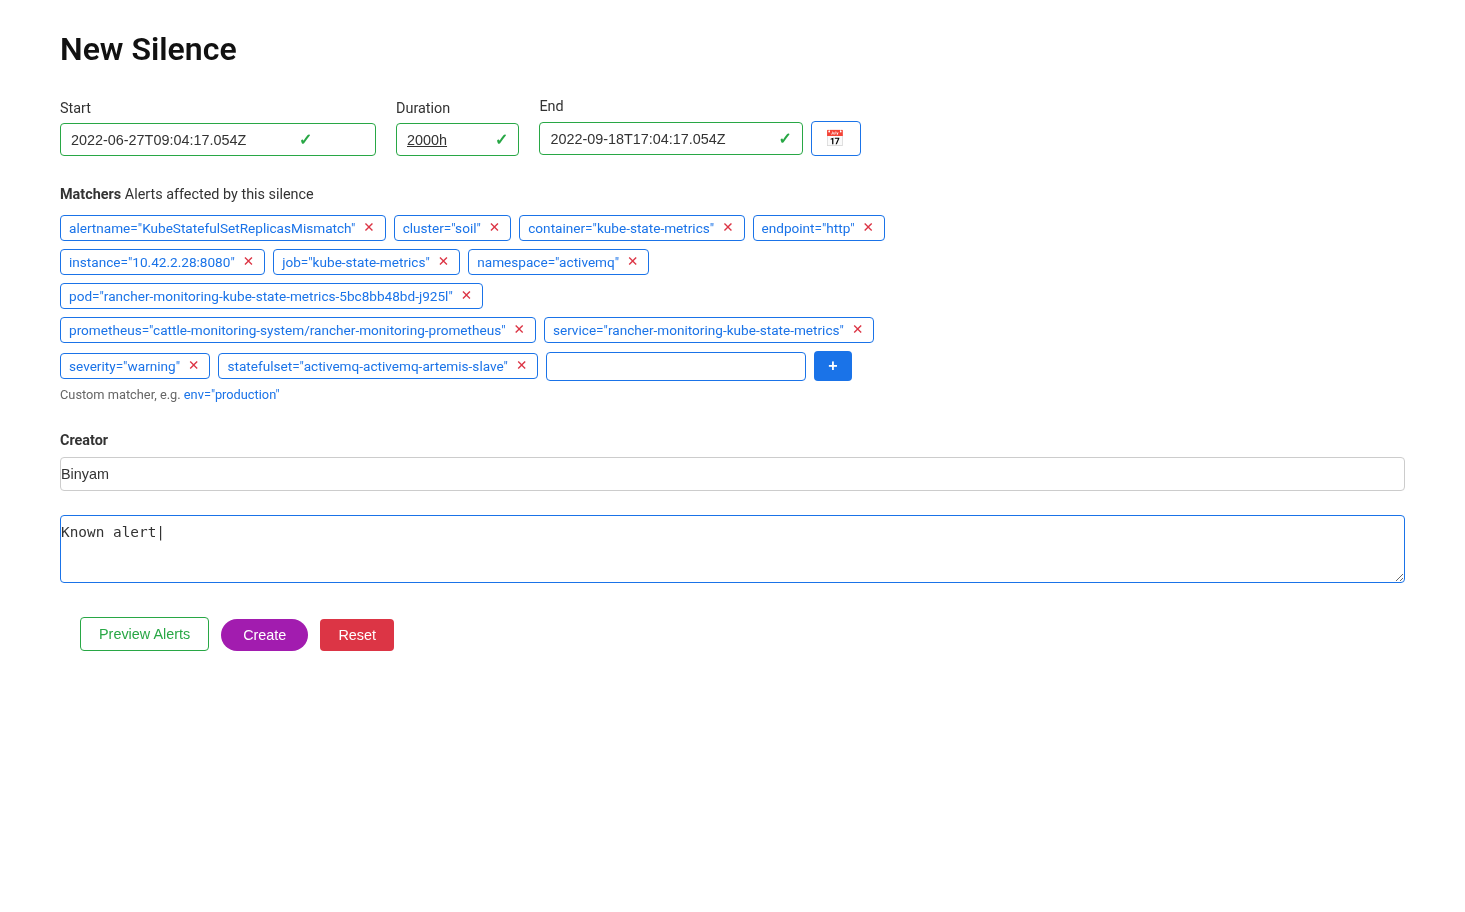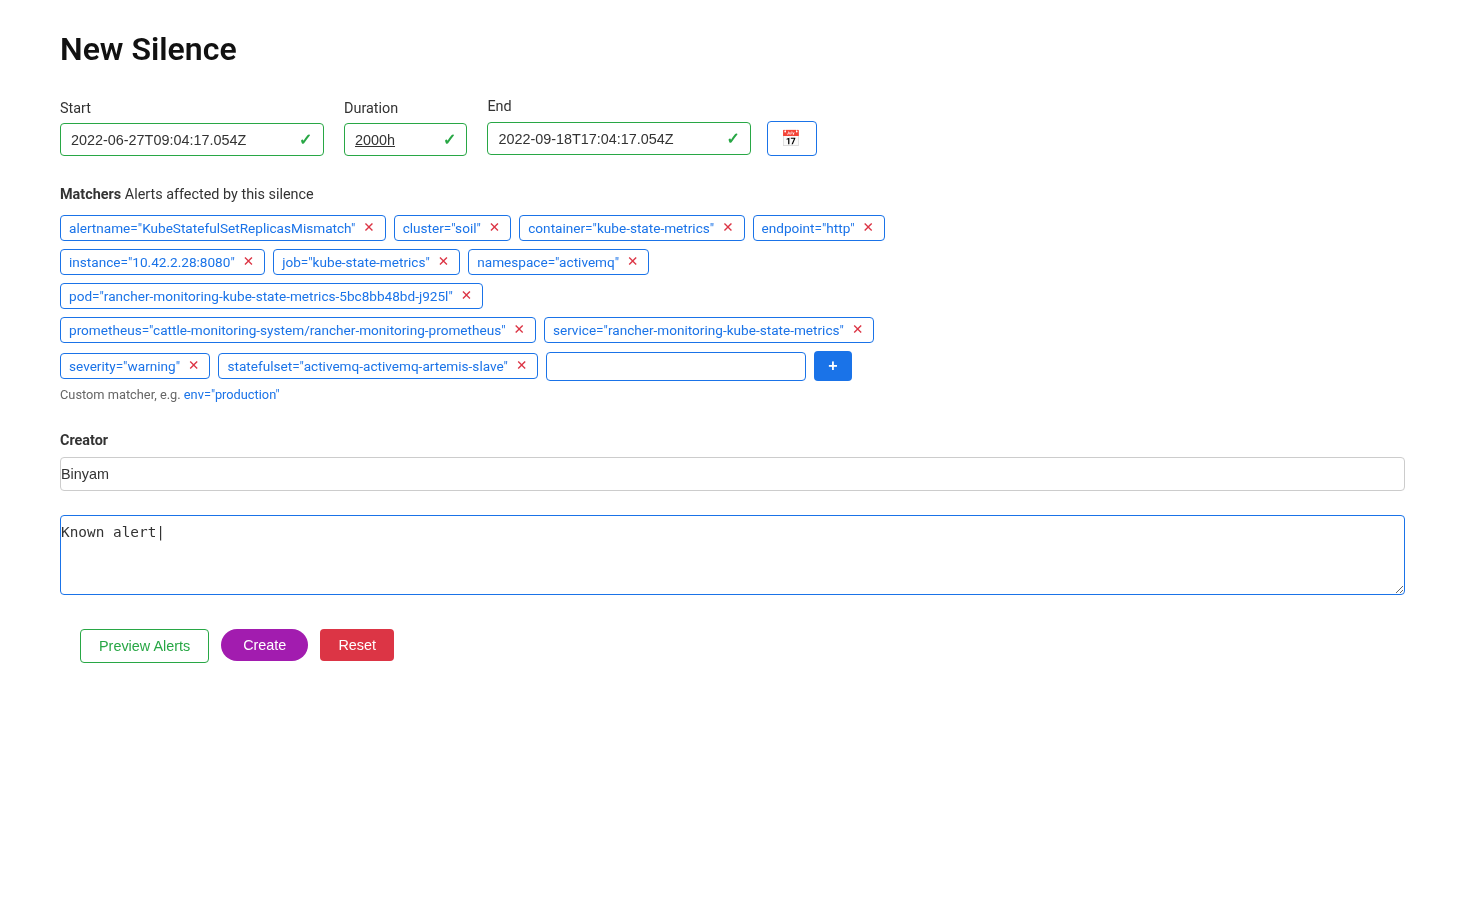--- a/index.html
+++ b/index.html
@@ -130,28 +130,28 @@
     .creator-input, .comment-textarea {
       width: 100%;
       border: 1.5px solid #ccc;
       border-radius: 4px;
       padding: 8px 0;
       font-size: 0.9rem;
       outline: none;
       color: #333;
     }
     .comment-textarea {
-      height: 80px;
+      height: 68px;
       resize: vertical;
       border-color: #1a73e8;
     }
     .actions-row {
       display: flex;
       gap: 12px;
-      align-items: flex-start;
+      align-items: flex-end;
       margin-top: 30px;
       padding-left: 20px;
     }
     .btn-preview {
       border: 1.5px solid #28a745;
       color: #28a745;
       background: #fff;
       border-radius: 4px;
       padding: 8px 18px;
       font-size: 0.9rem;
@@ -180,21 +180,21 @@
       display: flex;
       flex-direction: column;
       gap: 8px;
     }
     .matcher-row {
       display: flex;
       flex-wrap: wrap;
       gap: 8px;
       align-items: center;
     }
-    .start-input { width: 264px; }
+    .start-input { width: 316px; }
   </style>
 </head>
 <body>
 
 <h1>New Silence</h1>
 
 <div class="form-row">
   <div class="form-group">
     <label>Start</label>
     <div class="input-with-check start-input">
@@ -206,21 +206,21 @@
   <div class="form-group">
     <label>Duration</label>
     <div class="input-with-check">
       <input style="width: 80px; text-decoration: underline;" value="2000h">
       <span class="check-icon">✓</span>
     </div>
   </div>
 
   <div class="form-group">
     <label>End</label>
-    <div style="display:flex; gap:16px; align-items:center;">
+    <div style="display:flex; gap:8px; align-items:center;">
       <div class="input-with-check">
         <input style="width: 220px;" value="2022-09-18T17:04:17.054Z">
         <span class="check-icon">✓</span>
       </div>
       <button class="calendar-btn">📅</button>
     </div>
   </div>
 </div>
 
 <div class="matchers-section">

